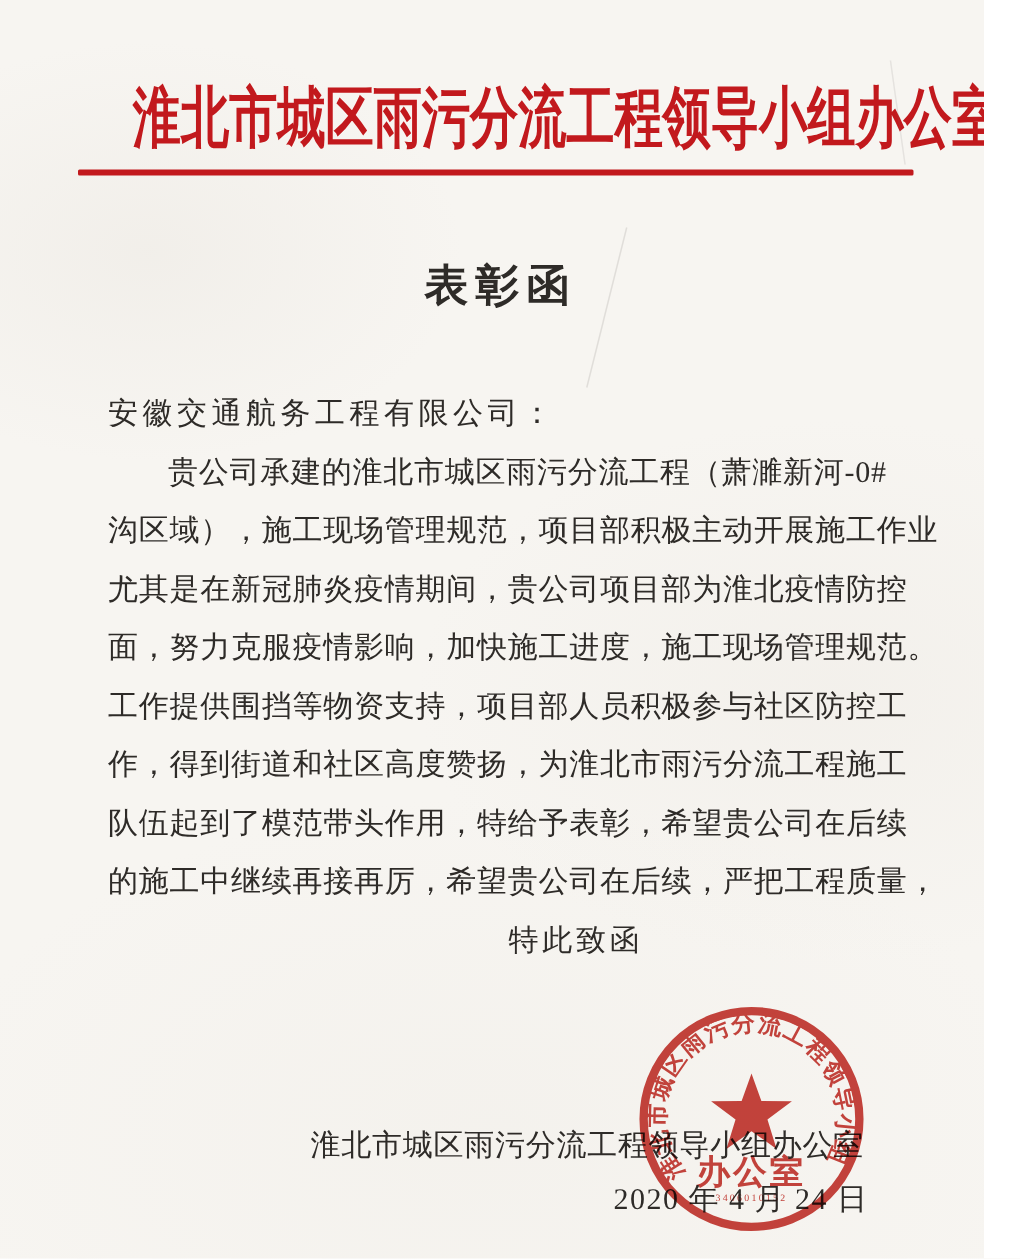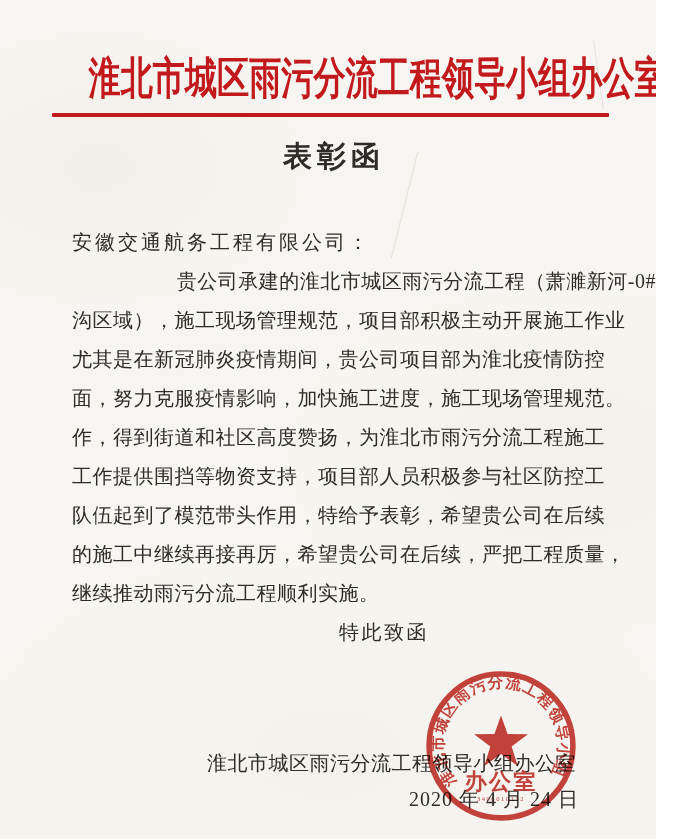--- a/index.html
+++ b/index.html
@@ -34,36 +34,36 @@
     font-weight:700;
     transform:scaleX(0.73);
     transform-origin:50% 50%;
     letter-spacing:0px;
   }
   .rule{
     height:4px;margin:8px 47px 0 52px;
     border-radius:1px;
   }
   .doc-title{
-    margin:20px 0 0 0;
+    margin:54px 0 0 0;
     text-align:center;
     font-size:29px;font-weight:700;
     letter-spacing:5px;
     padding-left:12px;
   }
   .body{
     margin-top:46px;
     padding-left:72px;
     font-size:20px;
     line-height:39px;
     letter-spacing:0.5px;
   }
   .body p{margin:0;white-space:nowrap;}
   .salutation{letter-spacing:3px;}
-  .indent{text-indent:2em;text-align:right;}
+  .indent{text-indent:2em;}
   .closing{text-indent:2em;letter-spacing:2.5px;text-align:center;}
 
   .signature{
     position:absolute;top:750px;right:80px;
     font-size:20px;letter-spacing:0.5px;white-space:nowrap;
   }
   .date{
     position:absolute;top:786px;right:77px;
     font-size:20px;letter-spacing:1px;white-space:nowrap;
   }
@@ -85,25 +85,24 @@
   <div class="rule" style="background:#c2191d;"></div>
 
   <h1 class="doc-title">表彰函</h1>
 
   <main class="body">
     <p class="salutation">安徽交通航务工程有限公司：</p>
     <p class="line indent">贵公司承建的淮北市城区雨污分流工程（萧濉新河-0#</p>
     <p class="line">沟区域），施工现场管理规范，项目部积极主动开展施工作业</p>
     <p class="line">尤其是在新冠肺炎疫情期间，贵公司项目部为淮北疫情防控</p>
     <p class="line">面，努力克服疫情影响，加快施工进度，施工现场管理规范。</p>
+    <p class="line">工作提供围挡等物资支持，项目部人员积极参与社区防控工</p>
     <p class="line">作，得到街道和社区高度赞扬，为淮北市雨污分流工程施工</p>
-    <p class="line">工作提供围挡等物资支持，项目部人员积极参与社区防控工</p>
     <p class="line">队伍起到了模范带头作用，特给予表彰，希望贵公司在后续</p>
     <p class="line">的施工中继续再接再厉，希望贵公司在后续，严把工程质量，</p>
-    <p class="line">继续推动雨污分流工程顺利实施。</p>
     <p class="closing">特此致函</p>
   </main>
 
   <div class="signature">淮北市城区雨污分流工程领导小组办公室</div>
 
   <div class="date">2020 年 4 月 24 日</div>
 
   <svg class="seal" viewBox="0 0 150 156" xmlns="http://www.w3.org/2000/svg" aria-hidden="true">
     <defs>
       <path id="sealArc" d="M 31.3 112.6 A 57 57 0 1 1 118.7 112.6" fill="none"></path>

